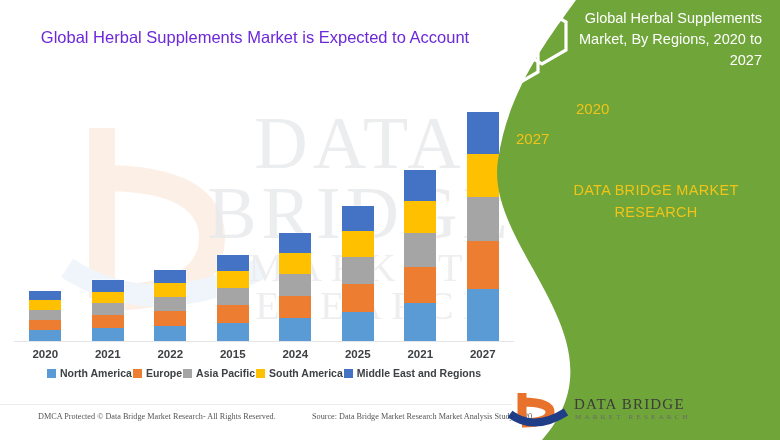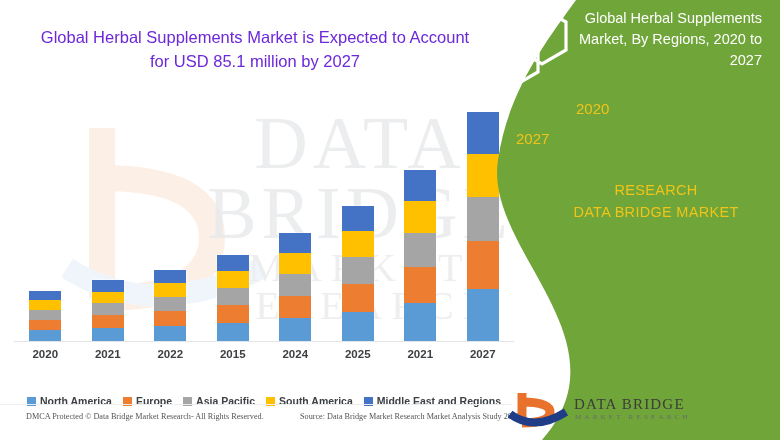--- a/index.html
+++ b/index.html
@@ -45,32 +45,32 @@
   .xlabels{
     position:absolute;left:14px;top:348px;width:500px;height:22px;
     display:flex;justify-content:space-around;
   }
   .xlabels span{
     width:62px;text-align:center;color:#3d4044;font-size:11.5px;font-weight:700;
   }
 
   
   .legend{
-    position:absolute;left:14px;top:393px;width:500px;height:16px;
-    display:flex;align-items:center;justify-content:center;gap:11px;
+    position:absolute;left:14px;top:365px;width:500px;height:16px;
+    display:flex;align-items:center;justify-content:center;gap:1px;
   }
   .lg-item{display:flex;align-items:center;gap:4px;}
   .lg-swatch{width:9px;height:9px;display:inline-block;}
   .lg-label{font-size:10.5px;color:#3d4044;font-weight:700;white-space:nowrap;}
 
   
   .footer{position:absolute;left:0;top:412px;width:540px;height:20px;}
   .footer span{
     position:absolute;top:0;color:#555;font-size:8.2px;
-    font-family:"Liberation Serif",serif;white-space:nowrap;
+    font-family:"Liberation Serif",serif;white-space:nowrap;margin-left:12px;
   }
   .f-left{left:26px;}
   .f-right{left:300px;}
   .footer-rule{
     position:absolute;left:0;top:404px;width:512px;height:1px;background:#ededed;
   }
 
   
   .green{position:absolute;right:0;top:0;width:300px;height:308px;}
   .green svg{position:absolute;inset:0;}
@@ -114,21 +114,20 @@
       <path d="M5 150 Q90 205 200 150" stroke="#e4eef8" stroke-width="22" fill="none"></path>
     </svg>
     <div class="wm-text">
       <span>DATA BRIDGE</span>
       <span class="l2">MARKET RESEARCH</span>
     </div>
   </div>
 
   <div class="chart-title">
     <div>Global Herbal Supplements Market is Expected to Account</div>
-    <div>for USD 85.1 million by 2027</div>
   </div>
 
   <div class="bars" id="bars">
       <div class="bar-wrap">
         <div class="bar">
           <div class="seg" title="North America 2020: 3.6" style="background: rgb(91, 155, 213); height: 11.0658px;"></div>
           <div class="seg" title="Europe 2020: 3.4" style="background: rgb(237, 125, 49); height: 10.451px;"></div>
           <div class="seg" title="Asia Pacific 2020: 3.2" style="background: rgb(165, 165, 165); height: 9.83624px;"></div>
           <div class="seg" title="South America 2020: 3.1" style="background: rgb(255, 192, 0); height: 9.52886px;"></div>
           <div class="seg" title="Middle East and Africa 2020: 3" style="background: rgb(68, 114, 196); height: 9.22148px;"></div>
@@ -247,22 +246,22 @@
       <div class="panel-title">Global Herbal Supplements Market, By Regions, 2020 to 2027</div>
 
       <svg class="hexwrap" viewBox="0 0 150 96">
         <polygon points="38,22 62,8 86,22 86,50 62,64 38,50" fill="none" stroke="#ffffff" stroke-width="3.2"></polygon>
         <polygon points="10,44 34,30 58,44 58,72 34,86 10,72" fill="none" stroke="#ffffff" stroke-width="3.2"></polygon>
       </svg>
       <div class="hex-label hx-2020">2020</div>
       <div class="hex-label hx-2027">2027</div>
 
       <div class="brand">
+        <div>DATA BRIDGE MARKET</div>
         <div>RESEARCH</div>
-        <div>DATA BRIDGE MARKET</div>
       </div>
 
       <div class="logo">
         <svg width="62" height="42" viewBox="0 0 62 42">
           <path d="M14 3 L14 28" stroke="#E8722B" stroke-width="9" fill="none" stroke-linecap="butt"></path>
           <path d="M14 12 Q42 12 42 22 Q42 33 14 33" stroke="#E8722B" stroke-width="9" fill="none"></path>
           <path d="M2 24 Q26 42 58 22" stroke="#1F3E87" stroke-width="8" fill="none"></path>
         </svg>
         <div class="logo-txt">DATA BRIDGE</div>
         <div class="logo-sub">MARKET RESEARCH</div>

